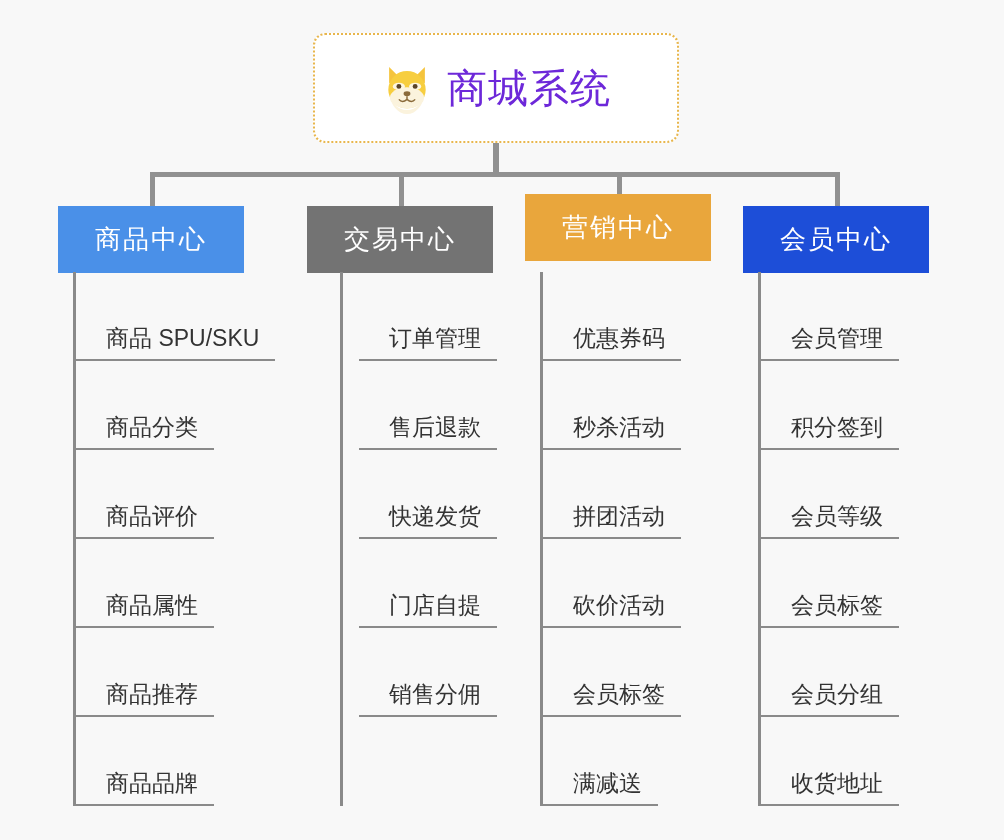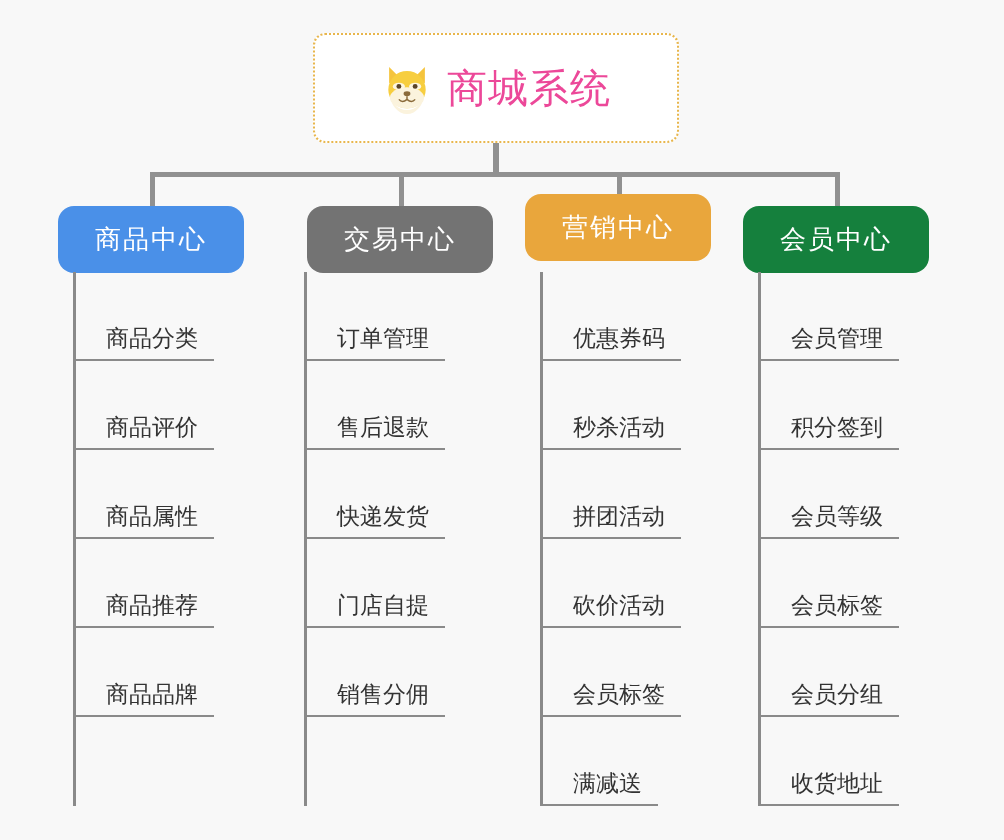--- a/index.html
+++ b/index.html
@@ -56,21 +56,21 @@
     position: absolute;
     background: #919191;
   }
   .line-v { width: 5px; }
   .line-h { height: 5px; }
 
   
   .cat-head {
     position: absolute;
     height: 67px;
-    border-radius: 16px;
+    border-radius: 0;
     display: flex;
     align-items: center;
     justify-content: center;
     color: #ffffff;
     font-size: 26px;
     letter-spacing: 2px;
     white-space: nowrap;
   }
 
   
@@ -122,65 +122,68 @@
         <ellipse cx="22" cy="30" rx="7.5" ry="4.5" fill="#fdf6e0"></ellipse>
         <ellipse cx="42" cy="30" rx="7.5" ry="4.5" fill="#fdf6e0"></ellipse>
         <ellipse cx="22" cy="30" rx="3" ry="3" fill="#5a4428"></ellipse>
         <ellipse cx="42" cy="30" rx="3" ry="3" fill="#5a4428"></ellipse>
         <ellipse cx="32" cy="39" rx="4.2" ry="3" fill="#8a6a3a"></ellipse>
         <path d="M32 42 L32 46" stroke="#8a6a3a" stroke-width="1.8" fill="none"></path>
         <path d="M32 46 q-6 5 -10 0" stroke="#8a6a3a" stroke-width="1.8" fill="none"></path>
         <path d="M32 46 q6 5 10 0" stroke="#8a6a3a" stroke-width="1.8" fill="none"></path>
       </svg>
     </span>
-    <span class="root-title" style="color: #ec4899;">商城系统</span>
+    <span class="root-title" style="color: #6d28d9;">商城系统</span>
   </div>
 
   <div class="line line-v" style="left: 493px; top: 143px; width: 6px; height: 32px; background: rgb(145, 145, 145);"></div>
 
   <div class="line line-h" style="left: 150px; top: 172px; width: 690px; height: 5px; background: rgb(145, 145, 145);"></div>
 
   <div class="line line-v" style="left: 150px; top: 172px; height: 36px; background: rgb(145, 145, 145);"></div>
   <div class="line line-v" style="left: 399px; top: 172px; height: 36px; background: rgb(145, 145, 145);"></div>
   <div class="line line-v" style="left: 617px; top: 172px; height: 36px; background: rgb(145, 145, 145);"></div>
   <div class="line line-v" style="left: 835px; top: 172px; height: 36px; background: rgb(145, 145, 145);"></div>
 
   <div class="cat-head" style="left: 58px; top: 206px; width: 186px; background: rgb(74, 144, 232);">
     <span>商品中心</span>
   </div>
   <div class="cat-head" style="left: 307px; top: 206px; width: 186px; background: #737373;">
     <span>交易中心</span>
   </div>
   <div class="cat-head" style="left: 525px; top: 194px; width: 186px; background: rgb(233, 166, 60);">
     <span>营销中心</span>
   </div>
-  <div class="cat-head" style="left: 743px; top: 206px; width: 186px; background: #15803d;">
+  <div class="cat-head" style="left: 743px; top: 206px; width: 186px; background: #1d4ed8;">
     <span>会员中心</span>
   </div>
 
   <div class="col" style="left:73px;">
     <div class="col-trunk" style="height: 534px;"></div>
     <div class="leaf">
+        <span class="leaf-inner">商品 SPU/SKU</span>
+      </div>
+    <div class="leaf">
         <span class="leaf-inner">商品分类</span>
       </div>
     <div class="leaf">
         <span class="leaf-inner">商品评价</span>
       </div>
     <div class="leaf">
         <span class="leaf-inner">商品属性</span>
       </div>
     <div class="leaf">
         <span class="leaf-inner">商品推荐</span>
       </div>
     <div class="leaf">
         <span class="leaf-inner">商品品牌</span>
       </div>
   </div>
 
-  <div class="col" style="left:304px;">
+  <div class="col" style="left:340px;padding-left:16px;">
     <div class="col-trunk" style="height: 534px;"></div>
     <div class="leaf">
         <span class="leaf-inner">订单管理</span>
       </div>
     <div class="leaf">
         <span class="leaf-inner">售后退款</span>
       </div>
     <div class="leaf">
         <span class="leaf-inner">快递发货</span>
       </div>

